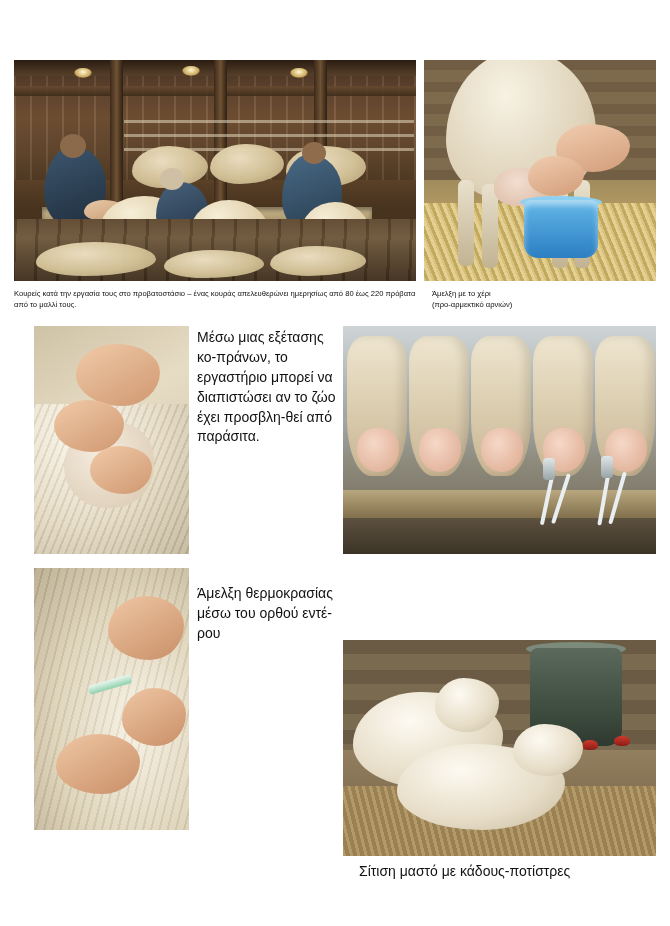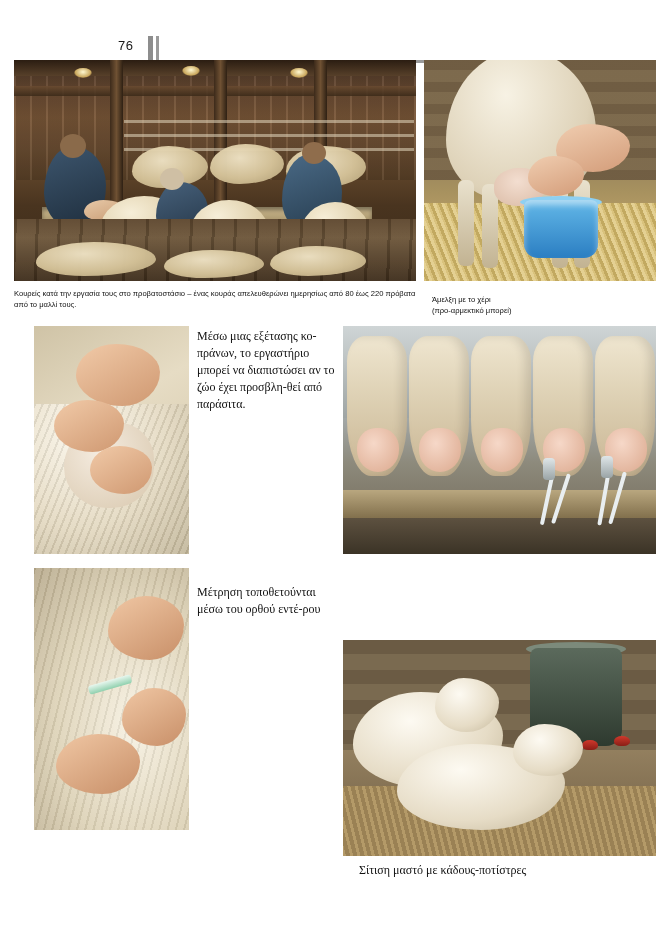--- a/index.html
+++ b/index.html
@@ -75,22 +75,22 @@
   }
 
   .caption {
     position: absolute;
     font-size: 7.6px;
     line-height: 1.45;
     color: #111;
     text-align: left;
   }
   .caption.serif {
-    font-family: Liberation Serif, serif;
-    font-size: 12px;
+    font-family: Liberation Sans, sans-serif;
+    font-size: 14px;
     line-height: 1.42;
   }
 
   
   #photo-shearing {
     left: 14px; top: 60px; width: 402px; height: 221px;
   }
   #photo-shearing .bg {
     background:
       linear-gradient(180deg, #4a3526 0%, #6b4c33 14%, #7a5738 26%, #6d4f33 40%, #5d4329 52%, #49341f 66%, #3a2a19 100%);
@@ -324,37 +324,31 @@
     position:absolute; right:30px; top:2px; width:100px; height:14px;
     background: #7c8a7b; border-radius: 50%;
   }
   #photo-lambs .teat {
     position:absolute; width:16px; height:10px; border-radius: 50% 50% 40% 40%;
     background: linear-gradient(180deg, #d0392c, #8a1d16);
   }
 
   
   #cap-shearing { left: 14px; top: 288px; width: 402px; }
-  #cap-milking  { left: 432px; top: 294px; width: 215px; }
+  #cap-milking  { left: 432px; top: 288px; width: 215px; }
   #cap-inspect  { left: 197px; top: 328px; width: 140px; }
   #cap-machine  { left: 343px; top: 560px; width: 313px; }
   #cap-temp     { left: 197px; top: 584px; width: 140px; }
   #cap-lambs    { left: 359px; top: 862px; width: 300px; }
 </style>
 </head>
 <body>
 
 <div class="page">
 
-  <div class="header">
-    <div class="page-number">76</div>
-    <div class="header-rule-thick"></div>
-    <div class="header-rule-thick2"></div>
-    <div class="header-rule-line"></div>
-  </div>
 
   <div class="photo" id="photo-shearing">
     <div class="ph-layer bg"></div>
     <div class="ph-layer wallplanks"></div>
     <div class="beam1"></div>
     <div class="beam2"></div>
     <div class="post" style="left:96px;"></div>
     <div class="post" style="left:200px;"></div>
     <div class="post" style="left:300px;"></div>
     <div class="lamp" style="left:60px; top:8px;"></div>
@@ -405,21 +399,21 @@
     <div class="leg" style="left:150px; top:120px; height:88px;"></div>
     <div class="udder"></div>
     <div class="hand" style="left:132px; top:64px; width:74px; height:48px;"></div>
     <div class="hand" style="left:104px; top:96px; width:56px; height:40px;"></div>
     <div class="bucket-rim"></div>
     <div class="bucket"></div>
   </div>
 
   <div class="caption" id="cap-milking">
     <div>Άμελξη με το χέρι</div>
-    <div>(προ-αρμεκτικό μπορεί)</div>
+    <div>(προ-αρμεκτικό αρνιών)</div>
   </div>
 
   <div class="photo" id="photo-inspect">
     <div class="ph-layer bg"></div>
     <div class="fleece"></div>
     <div class="fleece-tex"></div>
     <div class="head"></div>
     <div class="hand2" style="left:42px; top:18px; width:84px; height:62px;"></div>
     <div class="hand2" style="left:20px; top:74px; width:70px; height:52px;"></div>
     <div class="hand2" style="left:56px; top:120px; width:62px; height:48px;"></div>
@@ -461,21 +455,21 @@
   <div class="photo" id="photo-temp">
     <div class="ph-layer bg"></div>
     <div class="fleece3"></div>
     <div class="fleece3-tex"></div>
     <div class="hand3" style="left:74px; top:28px; width:76px; height:64px;"></div>
     <div class="therm"></div>
     <div class="hand3" style="left:88px; top:120px; width:64px; height:58px;"></div>
     <div class="hand3" style="left:22px; top:166px; width:84px; height:60px;"></div>
   </div>
 
-  <div class="caption serif" id="cap-temp">Μέτρηση τοποθετούνται μέσω του ορθού εντέ-ρου</div>
+  <div class="caption serif" id="cap-temp">Άμελξη θερμοκρασίας μέσω του ορθού εντέ-ρου</div>
 
   <div class="photo" id="photo-lambs">
     <div class="ph-layer bg"></div>
     <div class="wall2"></div>
     <div class="ground"></div>
     <div class="pail-rim"></div>
     <div class="pail"></div>
     <div class="teat" style="right:26px; top:96px;"></div>
     <div class="teat" style="right:58px; top:100px;"></div>
     <div class="teat" style="right:96px; top:104px;"></div>

